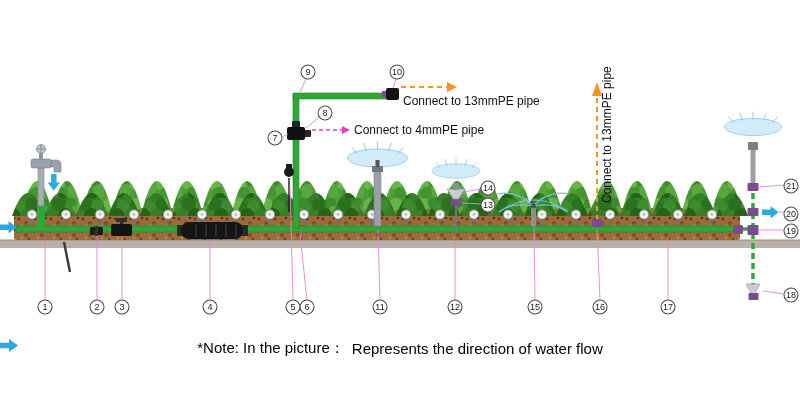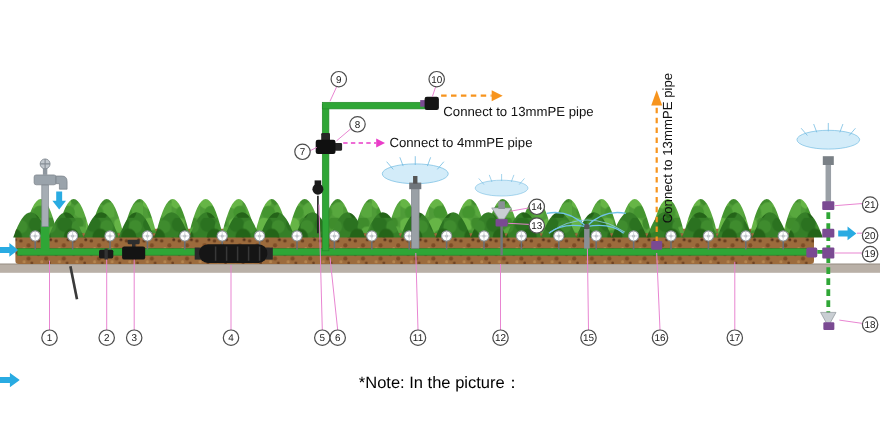--- a/index.html
+++ b/index.html
@@ -296,14 +296,15 @@
         <circle r="7"></circle>
         <text y="3">21</text>
       </g>
 </svg>
 
 <div class="note">
   <span>*Note: In the picture：</span>
   <svg width="18" height="13" viewBox="0 0 18 13">
         <path d="M0 3.8 h9 v-3.8 l9 6.5 -9 6.5 v-3.8 h-9 z" fill="#29abe2"></path>
       </svg>
+  <span>Represents the direction of water flow</span>
 </div>
 </div>
 
 </body></html>

